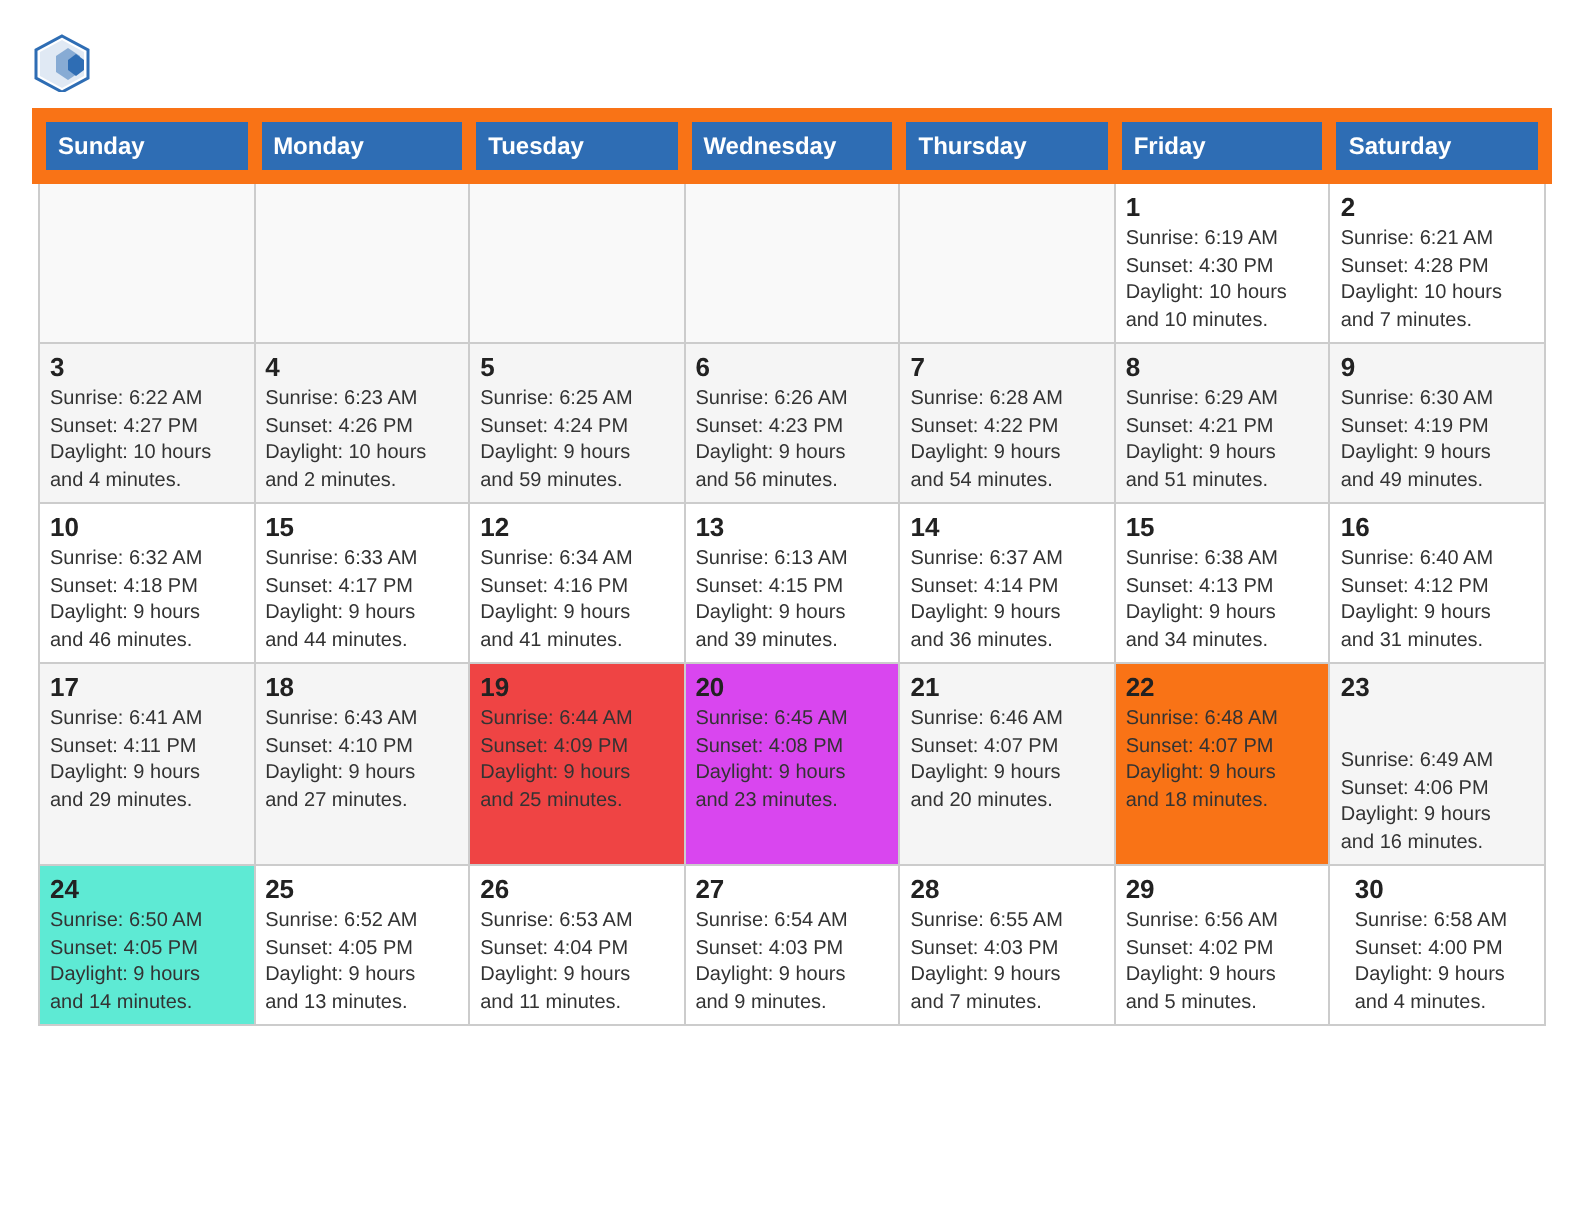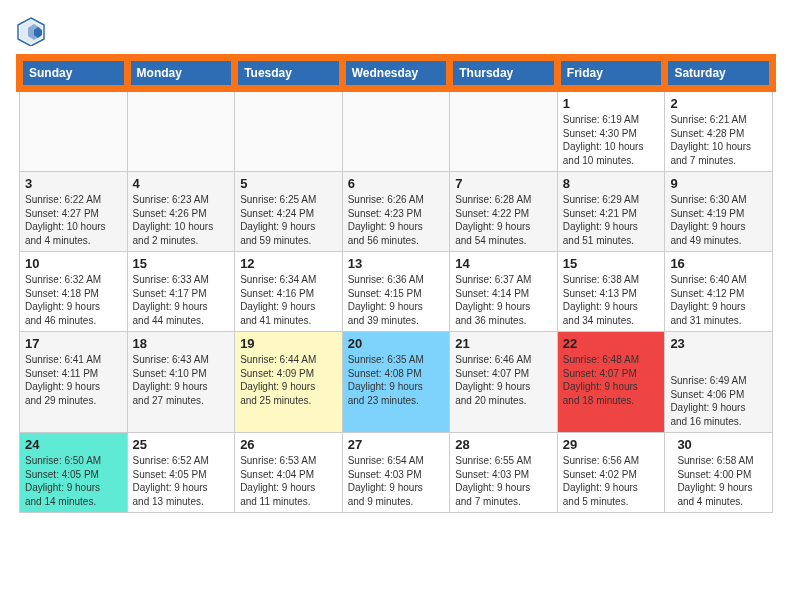--- a/index.html
+++ b/index.html
@@ -221,21 +221,21 @@
         </td>
         <td style="background: rgb(255, 255, 255);">
           <span class="day-num">12</span>
           <div class="day-info" style="white-space: pre-line;">Sunrise: 6:34 AM
 Sunset: 4:16 PM
 Daylight: 9 hours
 and 41 minutes.</div>
         </td>
         <td style="background: rgb(255, 255, 255);">
           <span class="day-num">13</span>
-          <div class="day-info" style="white-space: pre-line;">Sunrise: 6:36 AM
+          <div class="day-info" style="white-space: pre-line;">Sunrise: 6:13 AM
 Sunset: 4:15 PM
 Daylight: 9 hours
 and 39 minutes.</div>
         </td>
         <td style="background: rgb(255, 255, 255);">
           <span class="day-num">14</span>
           <div class="day-info" style="white-space: pre-line;">Sunrise: 6:37 AM
 Sunset: 4:14 PM
 Daylight: 9 hours
 and 36 minutes.</div>
@@ -263,42 +263,42 @@
 Daylight: 9 hours
 and 29 minutes.</div>
         </td>
         <td style="background: rgb(245, 245, 245);">
           <span class="day-num">18</span>
           <div class="day-info" style="white-space: pre-line;">Sunrise: 6:43 AM
 Sunset: 4:10 PM
 Daylight: 9 hours
 and 27 minutes.</div>
         </td>
-        <td style="background: #fef9c3;">
+        <td style="background: #ef4444;">
           <span class="day-num">19</span>
           <div class="day-info" style="white-space: pre-line;">Sunrise: 6:44 AM
 Sunset: 4:09 PM
 Daylight: 9 hours
 and 25 minutes.</div>
         </td>
-        <td style="background: #7dd3fc;">
+        <td style="background: #d946ef;">
           <span class="day-num">20</span>
-          <div class="day-info" style="white-space: pre-line;">Sunrise: 6:35 AM
+          <div class="day-info" style="white-space: pre-line;">Sunrise: 6:45 AM
 Sunset: 4:08 PM
 Daylight: 9 hours
 and 23 minutes.</div>
         </td>
         <td style="background: rgb(245, 245, 245);">
           <span class="day-num">21</span>
           <div class="day-info" style="white-space: pre-line;">Sunrise: 6:46 AM
 Sunset: 4:07 PM
 Daylight: 9 hours
 and 20 minutes.</div>
         </td>
-        <td style="background: #ef4444;">
+        <td style="background: #f97316;">
           <span class="day-num">22</span>
           <div class="day-info" style="white-space: pre-line;">Sunrise: 6:48 AM
 Sunset: 4:07 PM
 Daylight: 9 hours
 and 18 minutes.</div>
         </td>
         <td style="background: rgb(245, 245, 245);">
           <span class="day-num">23</span>
           <div class="day-info" style="white-space: pre-line; margin-top: 23px;">Sunrise: 6:49 AM
 Sunset: 4:06 PM

